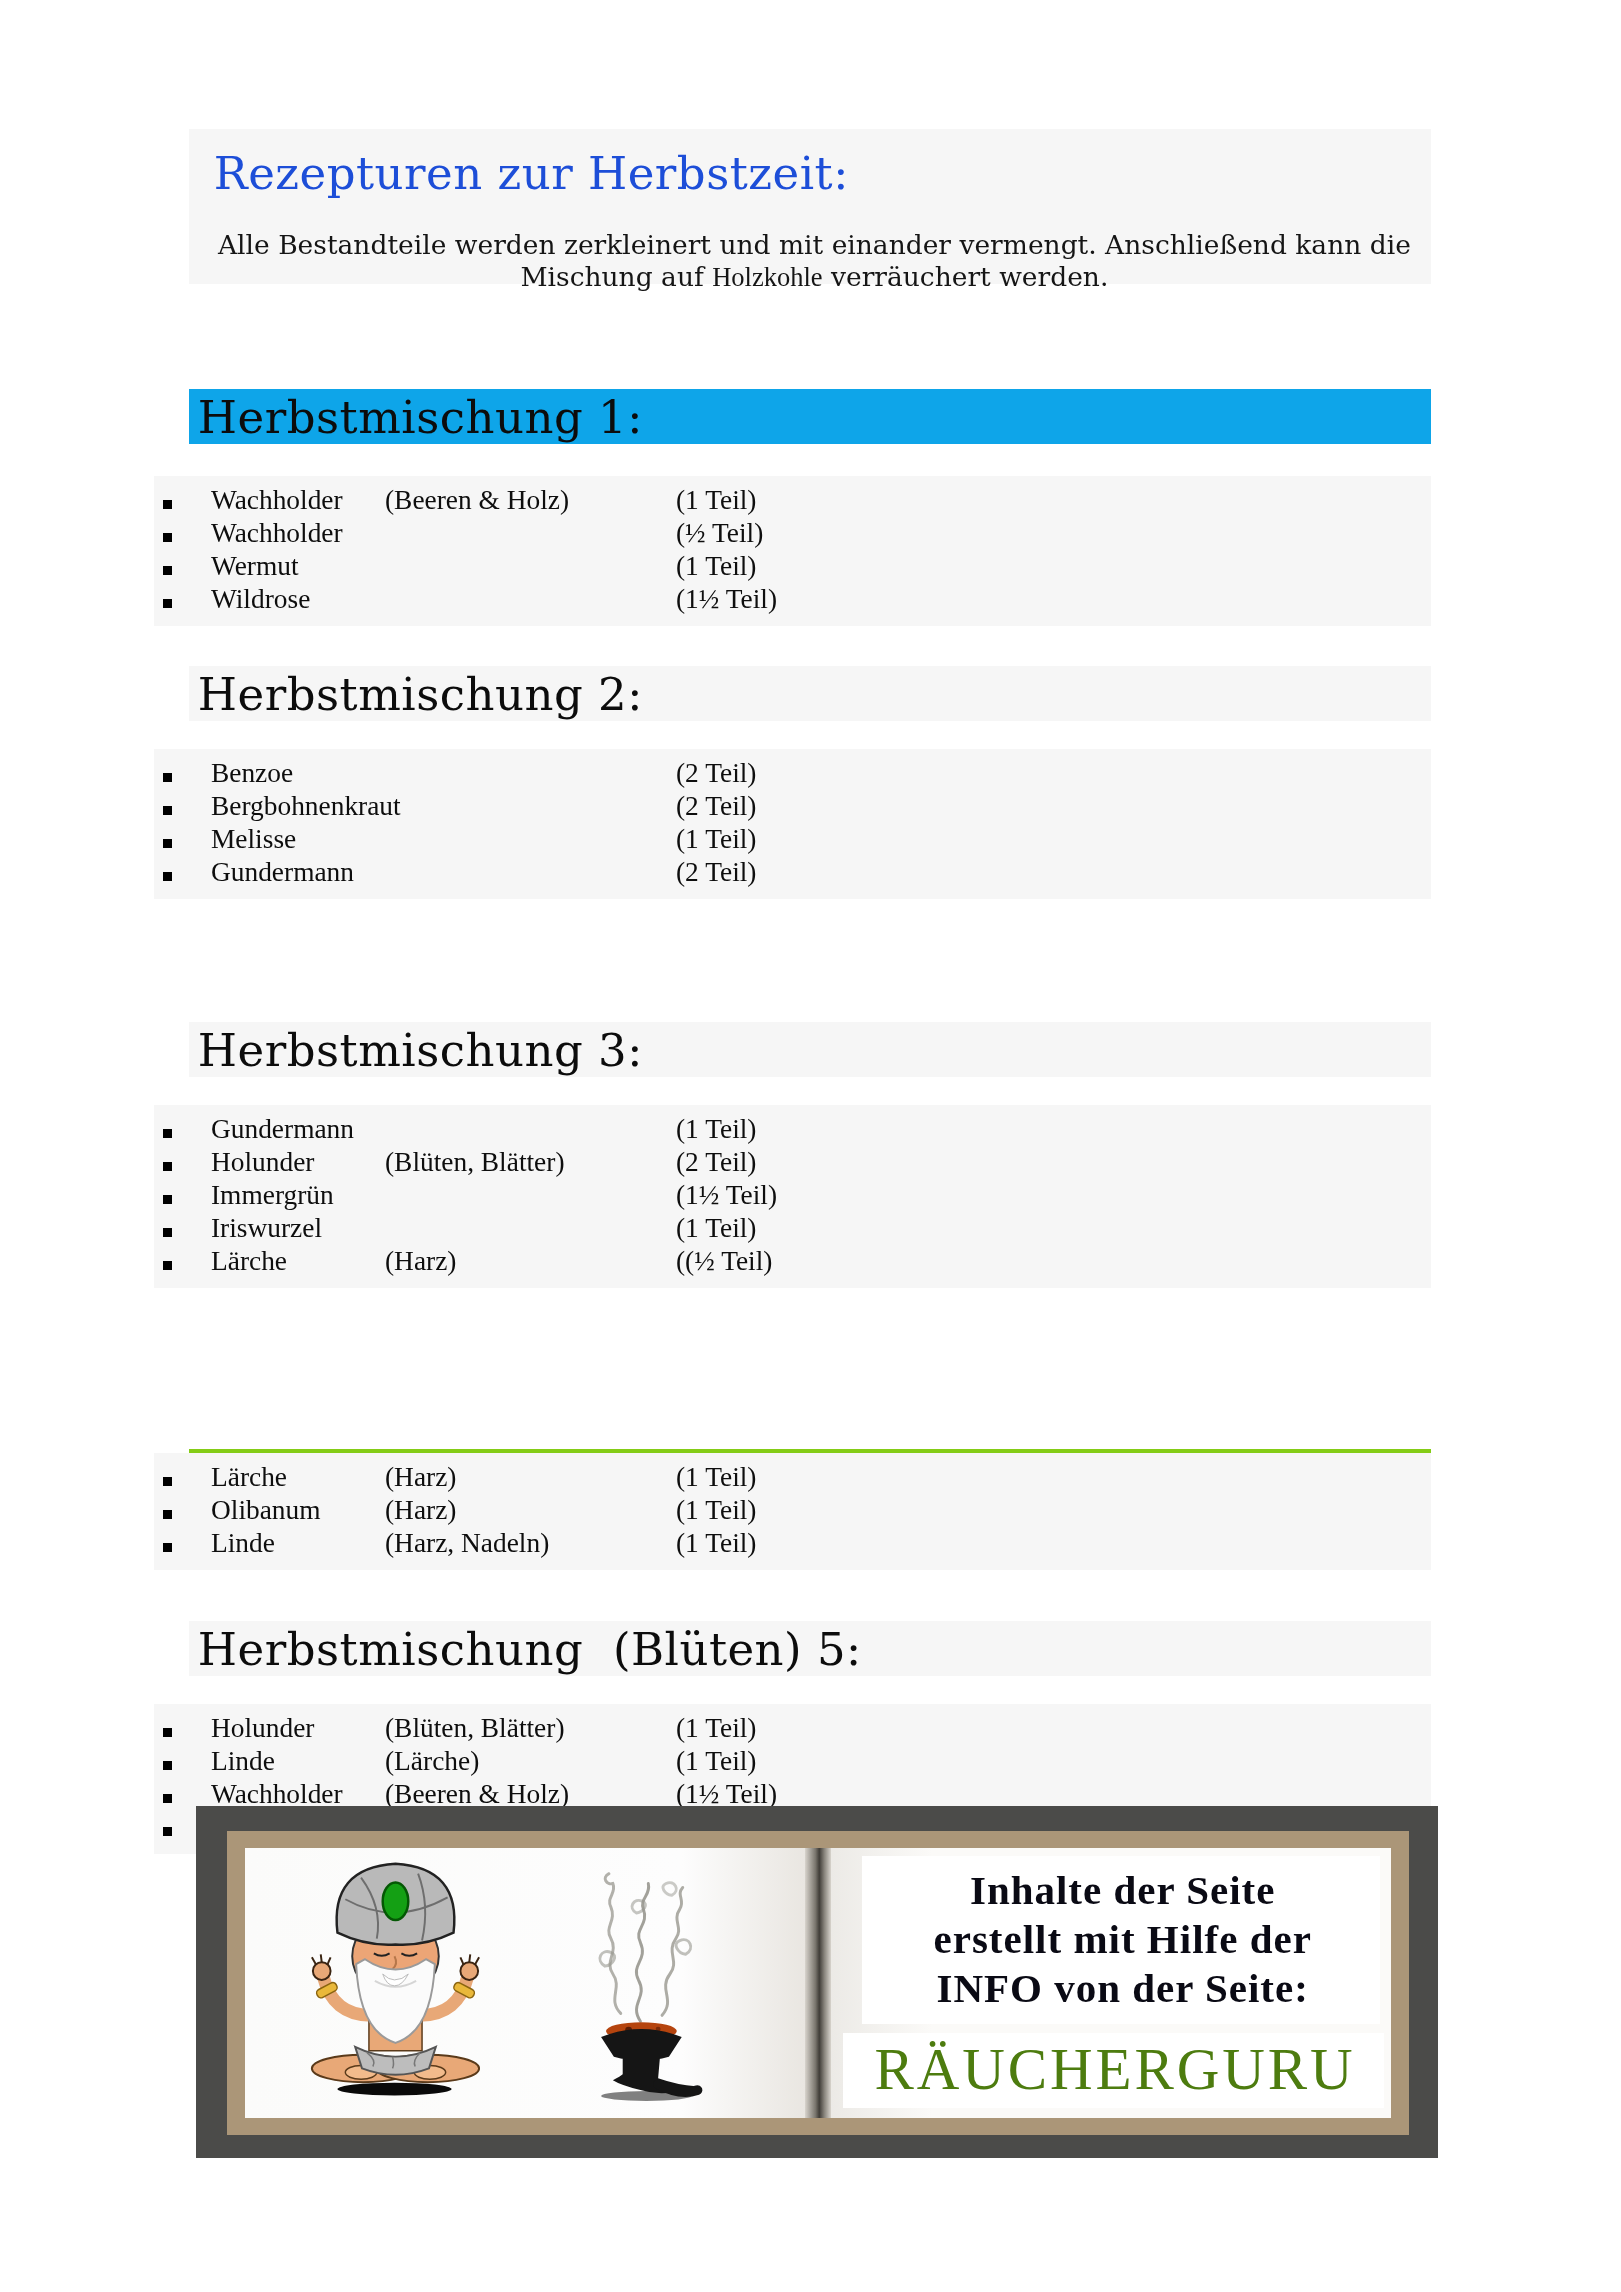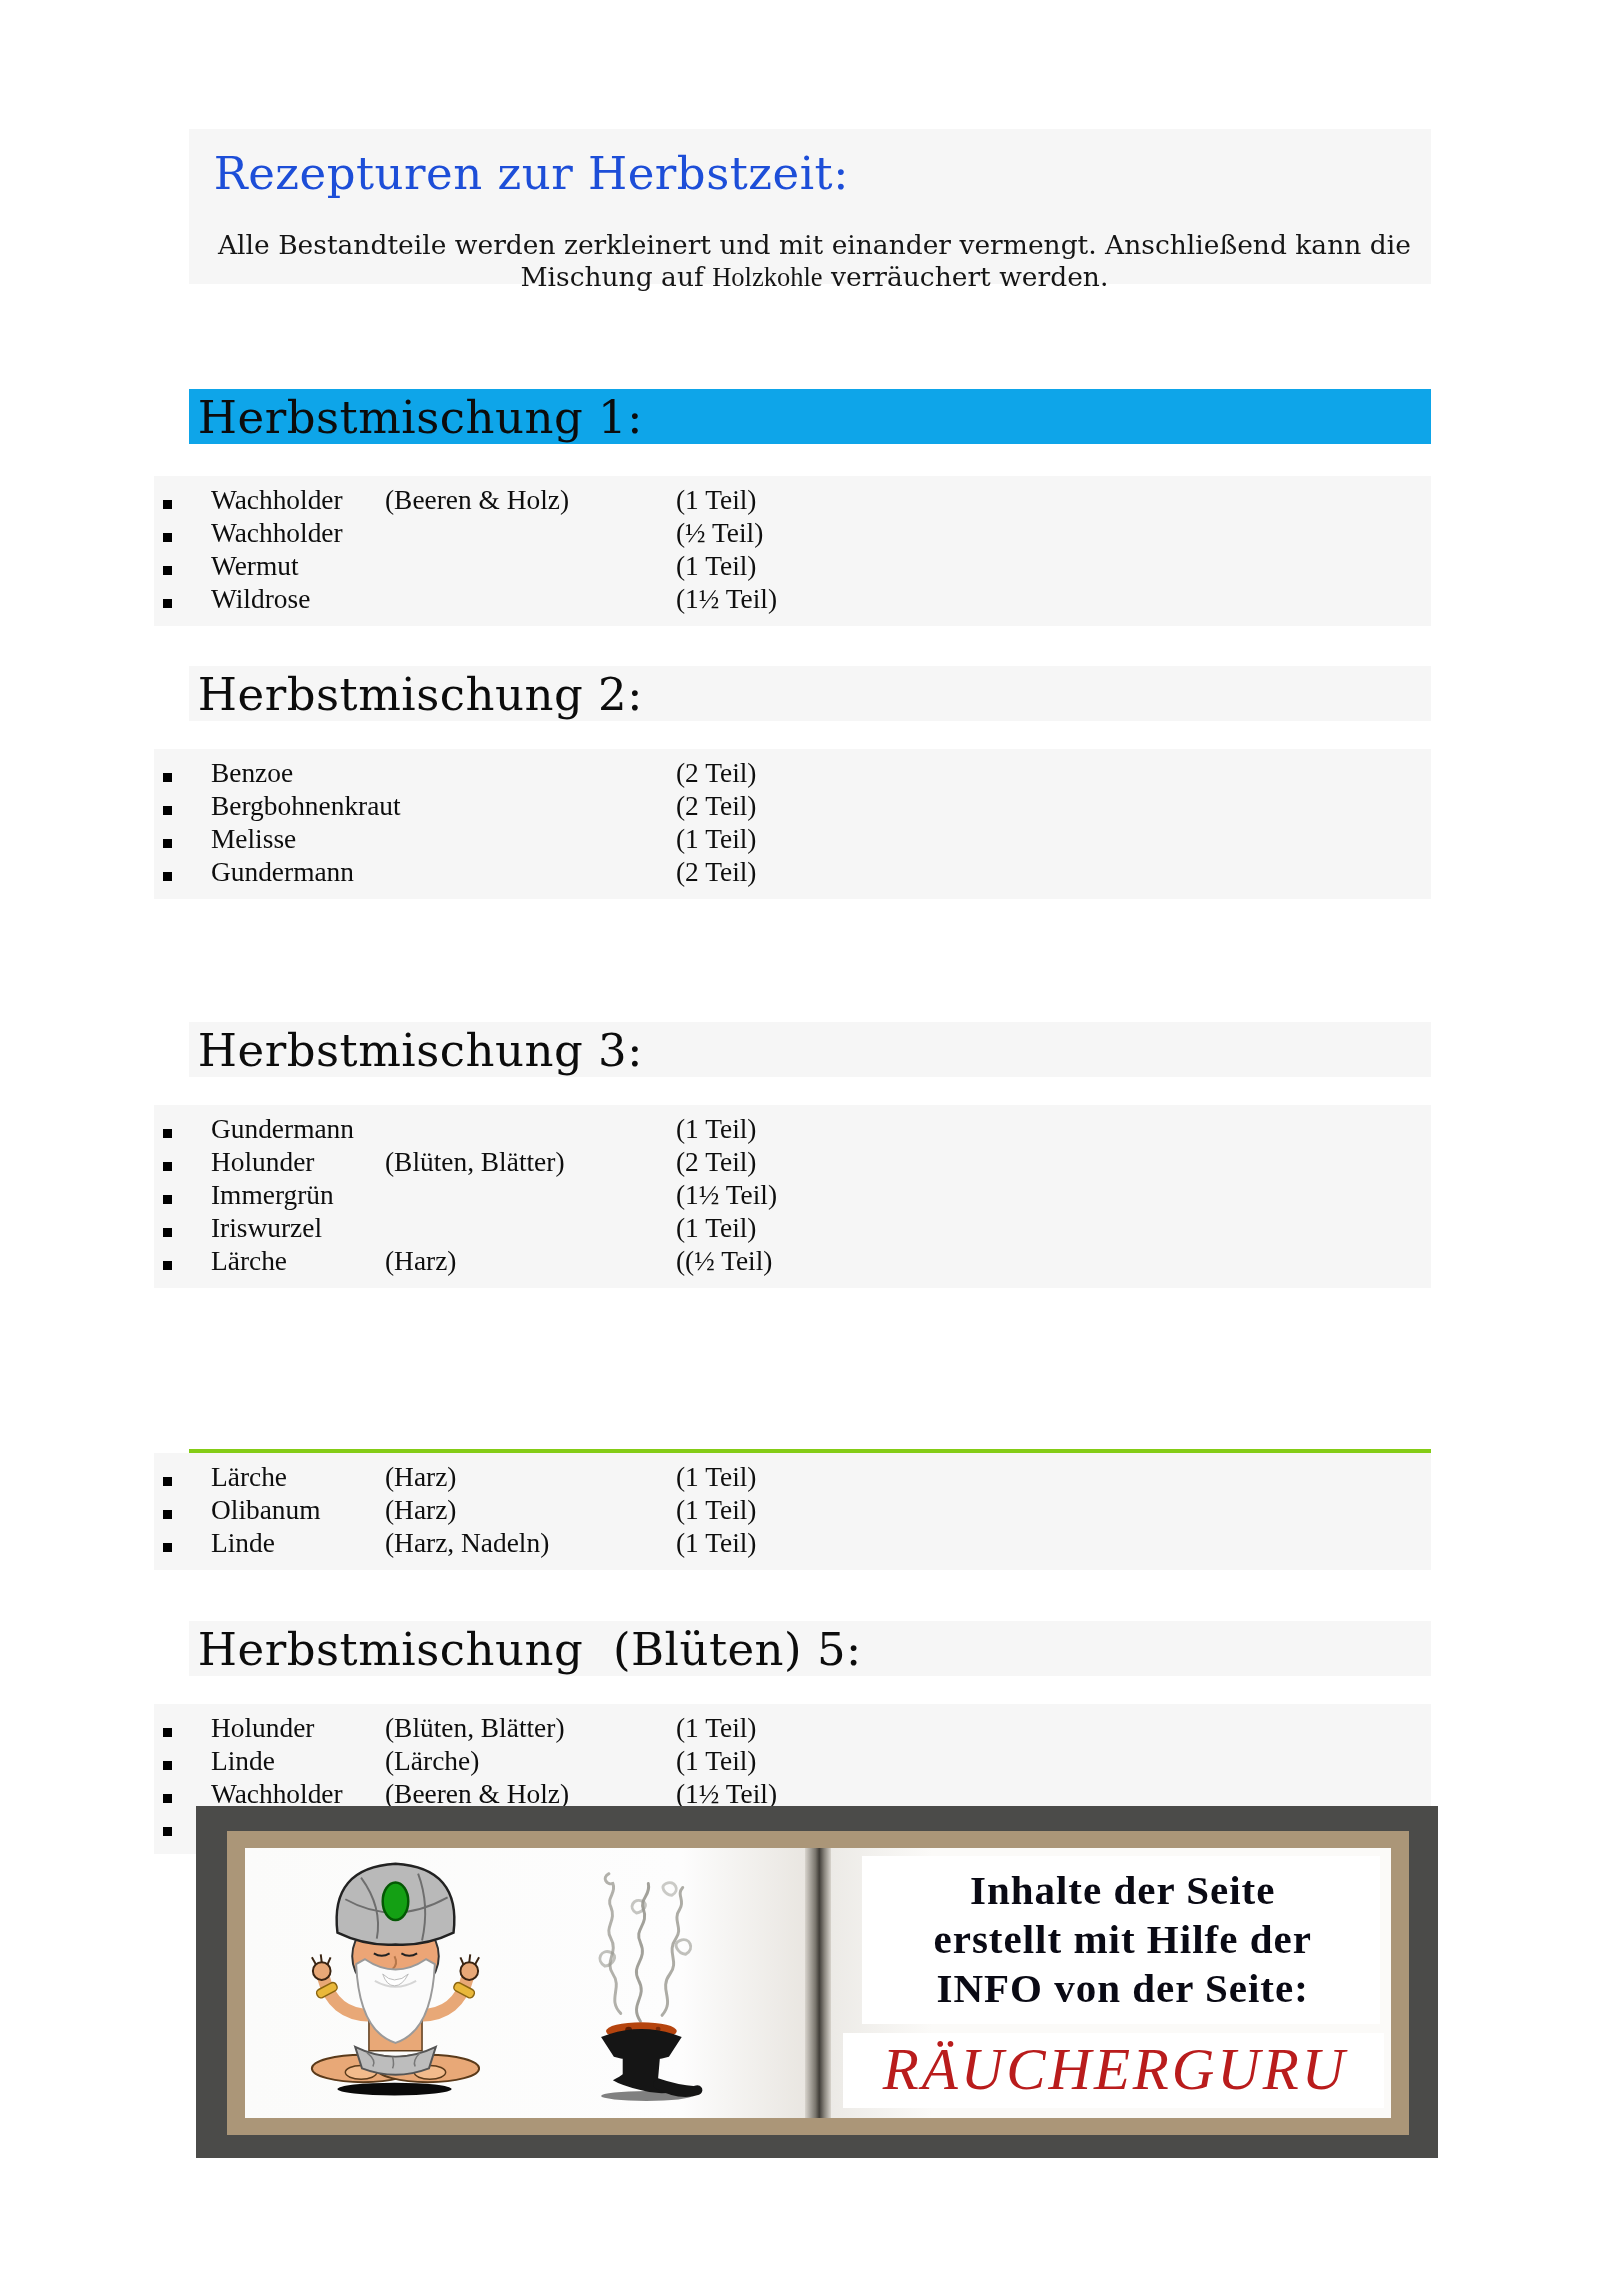--- a/index.html
+++ b/index.html
@@ -325,20 +325,20 @@
 
       <div class="spine"></div>
 
       <div class="page-right">
         <div class="book-text">
           <div>Inhalte der Seite</div>
           <div>erstellt mit Hilfe der</div>
           <div>INFO von der Seite:</div>
         </div>
         <div class="brand-strip">
-          <span id="brand-text" style="color: #b91c1c; font-style: italic;">RÄUCHERGURU</span>
+          <span id="brand-text" style="color: #4d7c0f;">RÄUCHERGURU</span>
         </div>
       </div>
 
     </div>
   </div>
 </div>
 
 
 </body></html>

